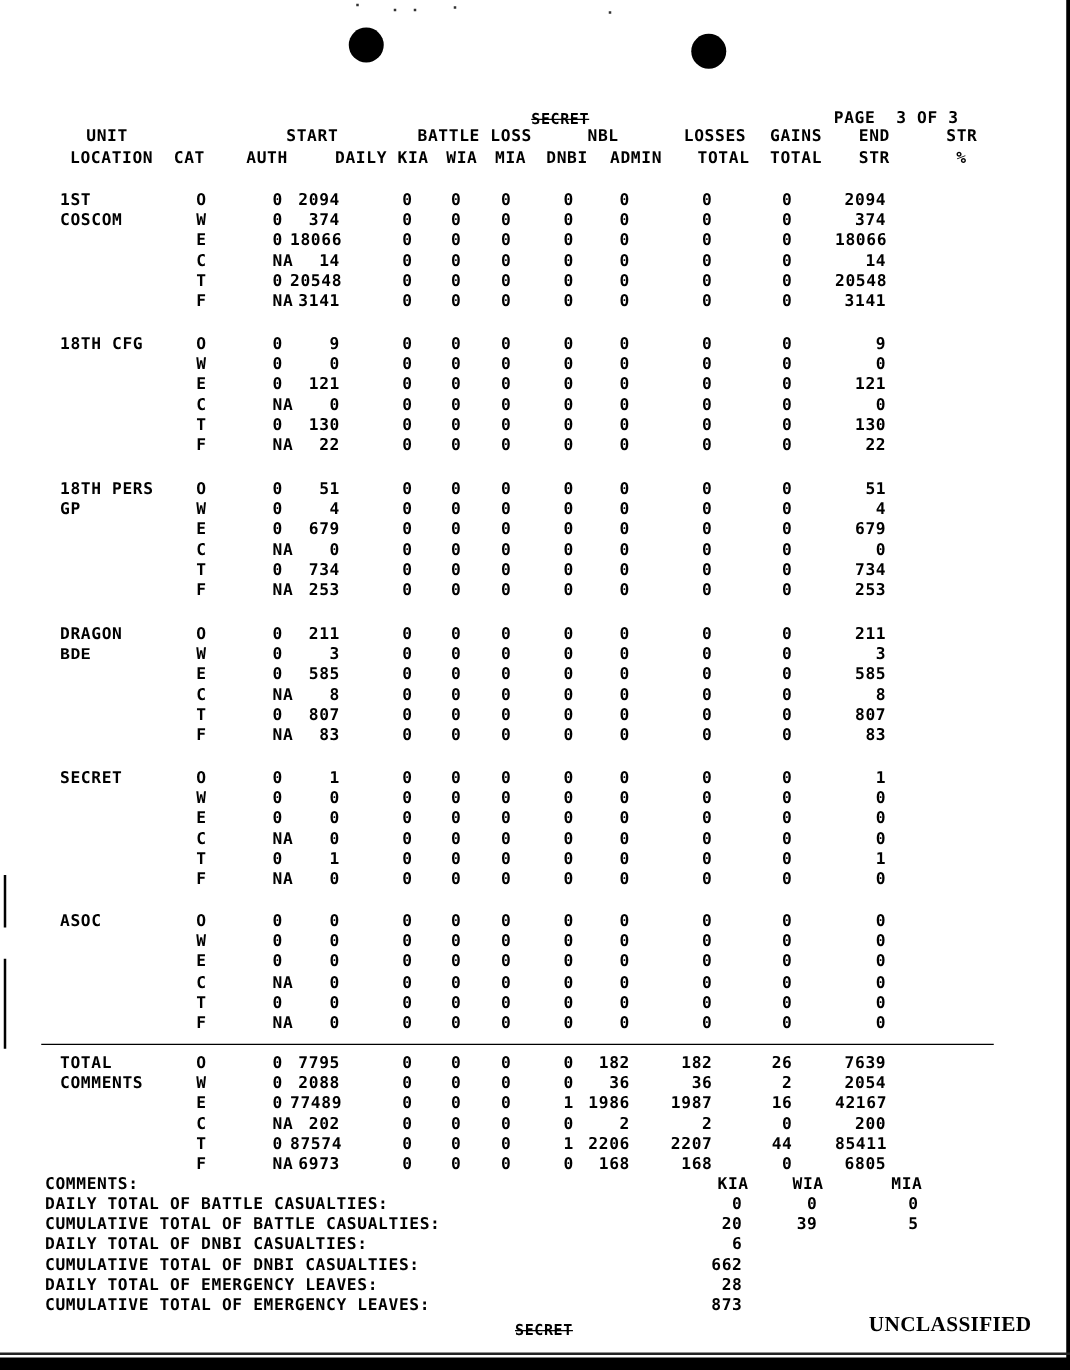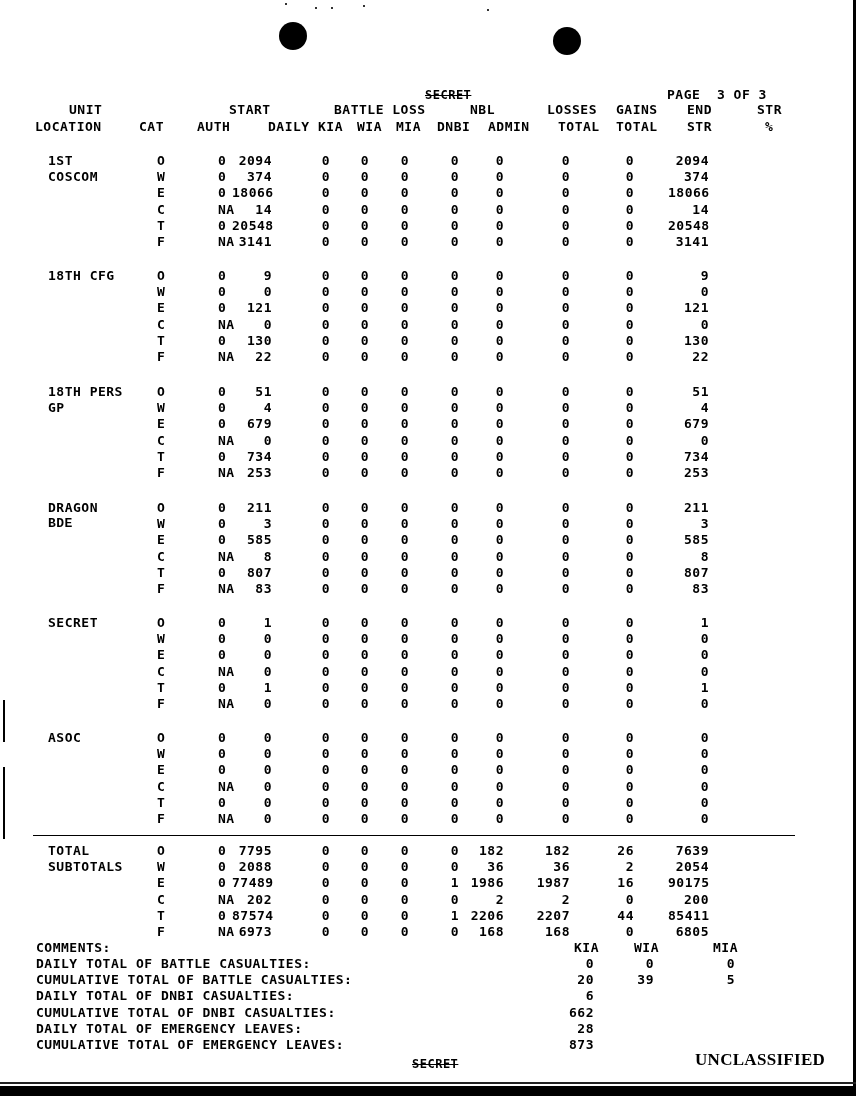--- a/index.html
+++ b/index.html
@@ -37,21 +37,21 @@
   <div class="speck" style="left:363px;top:5px"></div>
   <div class="speck" style="left:487px;top:9px"></div>
   <div class="edge-right"></div>
   <div class="edge-left1"></div>
   <div class="edge-left2"></div>
 
   <div class="t secret" style="left:425px;top:87px">SECRET</div>
   <div class="t" style="left:667px;top:87px">PAGE  3 OF 3</div>
 
   <div class="t" style="left:69px;top:102px">UNIT</div>
-  <div class="t" style="left:35px;top:119px">LOCATION</div>
+  <div class="t" style="left:56px;top:119px">LOCATION</div>
   <div class="t" style="left:139px;top:119px">CAT</div>
   <div class="t" style="left:229px;top:102px">START</div>
   <div class="t" style="left:197px;top:119px">AUTH</div>
   <div class="t" style="left:268px;top:119px">DAILY</div>
   <div class="t" style="left:334px;top:102px">BATTLE LOSS</div>
   <div class="t" style="left:318px;top:119px">KIA</div>
   <div class="t" style="left:357px;top:119px">WIA</div>
   <div class="t" style="left:396px;top:119px">MIA</div>
   <div class="t" style="left:470px;top:102px">NBL</div>
   <div class="t" style="left:437px;top:119px">DNBI</div>
@@ -465,21 +465,21 @@
       <div class="rowtext r" style="left: 232px; top: 811px; width: 40px;">0</div>
       <div class="rowtext c" style="left: 319px; top: 811px; width: 14px;">0</div>
       <div class="rowtext c" style="left: 358px; top: 811px; width: 14px;">0</div>
       <div class="rowtext c" style="left: 398px; top: 811px; width: 14px;">0</div>
       <div class="rowtext c" style="left: 448px; top: 811px; width: 14px;">0</div>
       <div class="rowtext r" style="left: 466px; top: 811px; width: 38px;">0</div>
       <div class="rowtext r" style="left: 528px; top: 811px; width: 42px;">0</div>
       <div class="rowtext r" style="left: 596px; top: 811px; width: 38px;">0</div>
       <div class="rowtext r" style="left: 668px; top: 811px; width: 41px;">0</div>
       <div class="rowtext" style="left: 48px; top: 843px;">TOTAL</div>
-      <div class="rowtext" style="left: 48px; top: 859.2px;">SUBTOTALS</div>
+      <div class="rowtext" style="left: 48px; top: 859.2px;">COMMENTS</div>
       <div class="rowtext" style="left: 157px; top: 843px;">O</div>
       <div class="rowtext" style="left: 218px; top: 843px;">0</div>
       <div class="rowtext r" style="left: 232px; top: 843px; width: 40px;">7795</div>
       <div class="rowtext c" style="left: 319px; top: 843px; width: 14px;">0</div>
       <div class="rowtext c" style="left: 358px; top: 843px; width: 14px;">0</div>
       <div class="rowtext c" style="left: 398px; top: 843px; width: 14px;">0</div>
       <div class="rowtext c" style="left: 448px; top: 843px; width: 14px;">0</div>
       <div class="rowtext r" style="left: 466px; top: 843px; width: 38px;">182</div>
       <div class="rowtext r" style="left: 528px; top: 843px; width: 42px;">182</div>
       <div class="rowtext r" style="left: 596px; top: 843px; width: 38px;">26</div>
@@ -498,21 +498,21 @@
       <div class="rowtext" style="left: 157px; top: 875.4px;">E</div>
       <div class="rowtext" style="left: 218px; top: 875.4px;">0</div>
       <div class="rowtext r" style="left: 232px; top: 875.4px; width: 40px;">77489</div>
       <div class="rowtext c" style="left: 319px; top: 875.4px; width: 14px;">0</div>
       <div class="rowtext c" style="left: 358px; top: 875.4px; width: 14px;">0</div>
       <div class="rowtext c" style="left: 398px; top: 875.4px; width: 14px;">0</div>
       <div class="rowtext c" style="left: 448px; top: 875.4px; width: 14px;">1</div>
       <div class="rowtext r" style="left: 466px; top: 875.4px; width: 38px;">1986</div>
       <div class="rowtext r" style="left: 528px; top: 875.4px; width: 42px;">1987</div>
       <div class="rowtext r" style="left: 596px; top: 875.4px; width: 38px;">16</div>
-      <div class="rowtext r" style="left: 668px; top: 875.4px; width: 41px;">90175</div>
+      <div class="rowtext r" style="left: 668px; top: 875.4px; width: 41px;">42167</div>
       <div class="rowtext" style="left: 157px; top: 891.6px;">C</div>
       <div class="rowtext" style="left: 218px; top: 891.6px;">NA</div>
       <div class="rowtext r" style="left: 232px; top: 891.6px; width: 40px;">202</div>
       <div class="rowtext c" style="left: 319px; top: 891.6px; width: 14px;">0</div>
       <div class="rowtext c" style="left: 358px; top: 891.6px; width: 14px;">0</div>
       <div class="rowtext c" style="left: 398px; top: 891.6px; width: 14px;">0</div>
       <div class="rowtext c" style="left: 448px; top: 891.6px; width: 14px;">0</div>
       <div class="rowtext r" style="left: 466px; top: 891.6px; width: 38px;">2</div>
       <div class="rowtext r" style="left: 528px; top: 891.6px; width: 42px;">2</div>
       <div class="rowtext r" style="left: 596px; top: 891.6px; width: 38px;">0</div>

